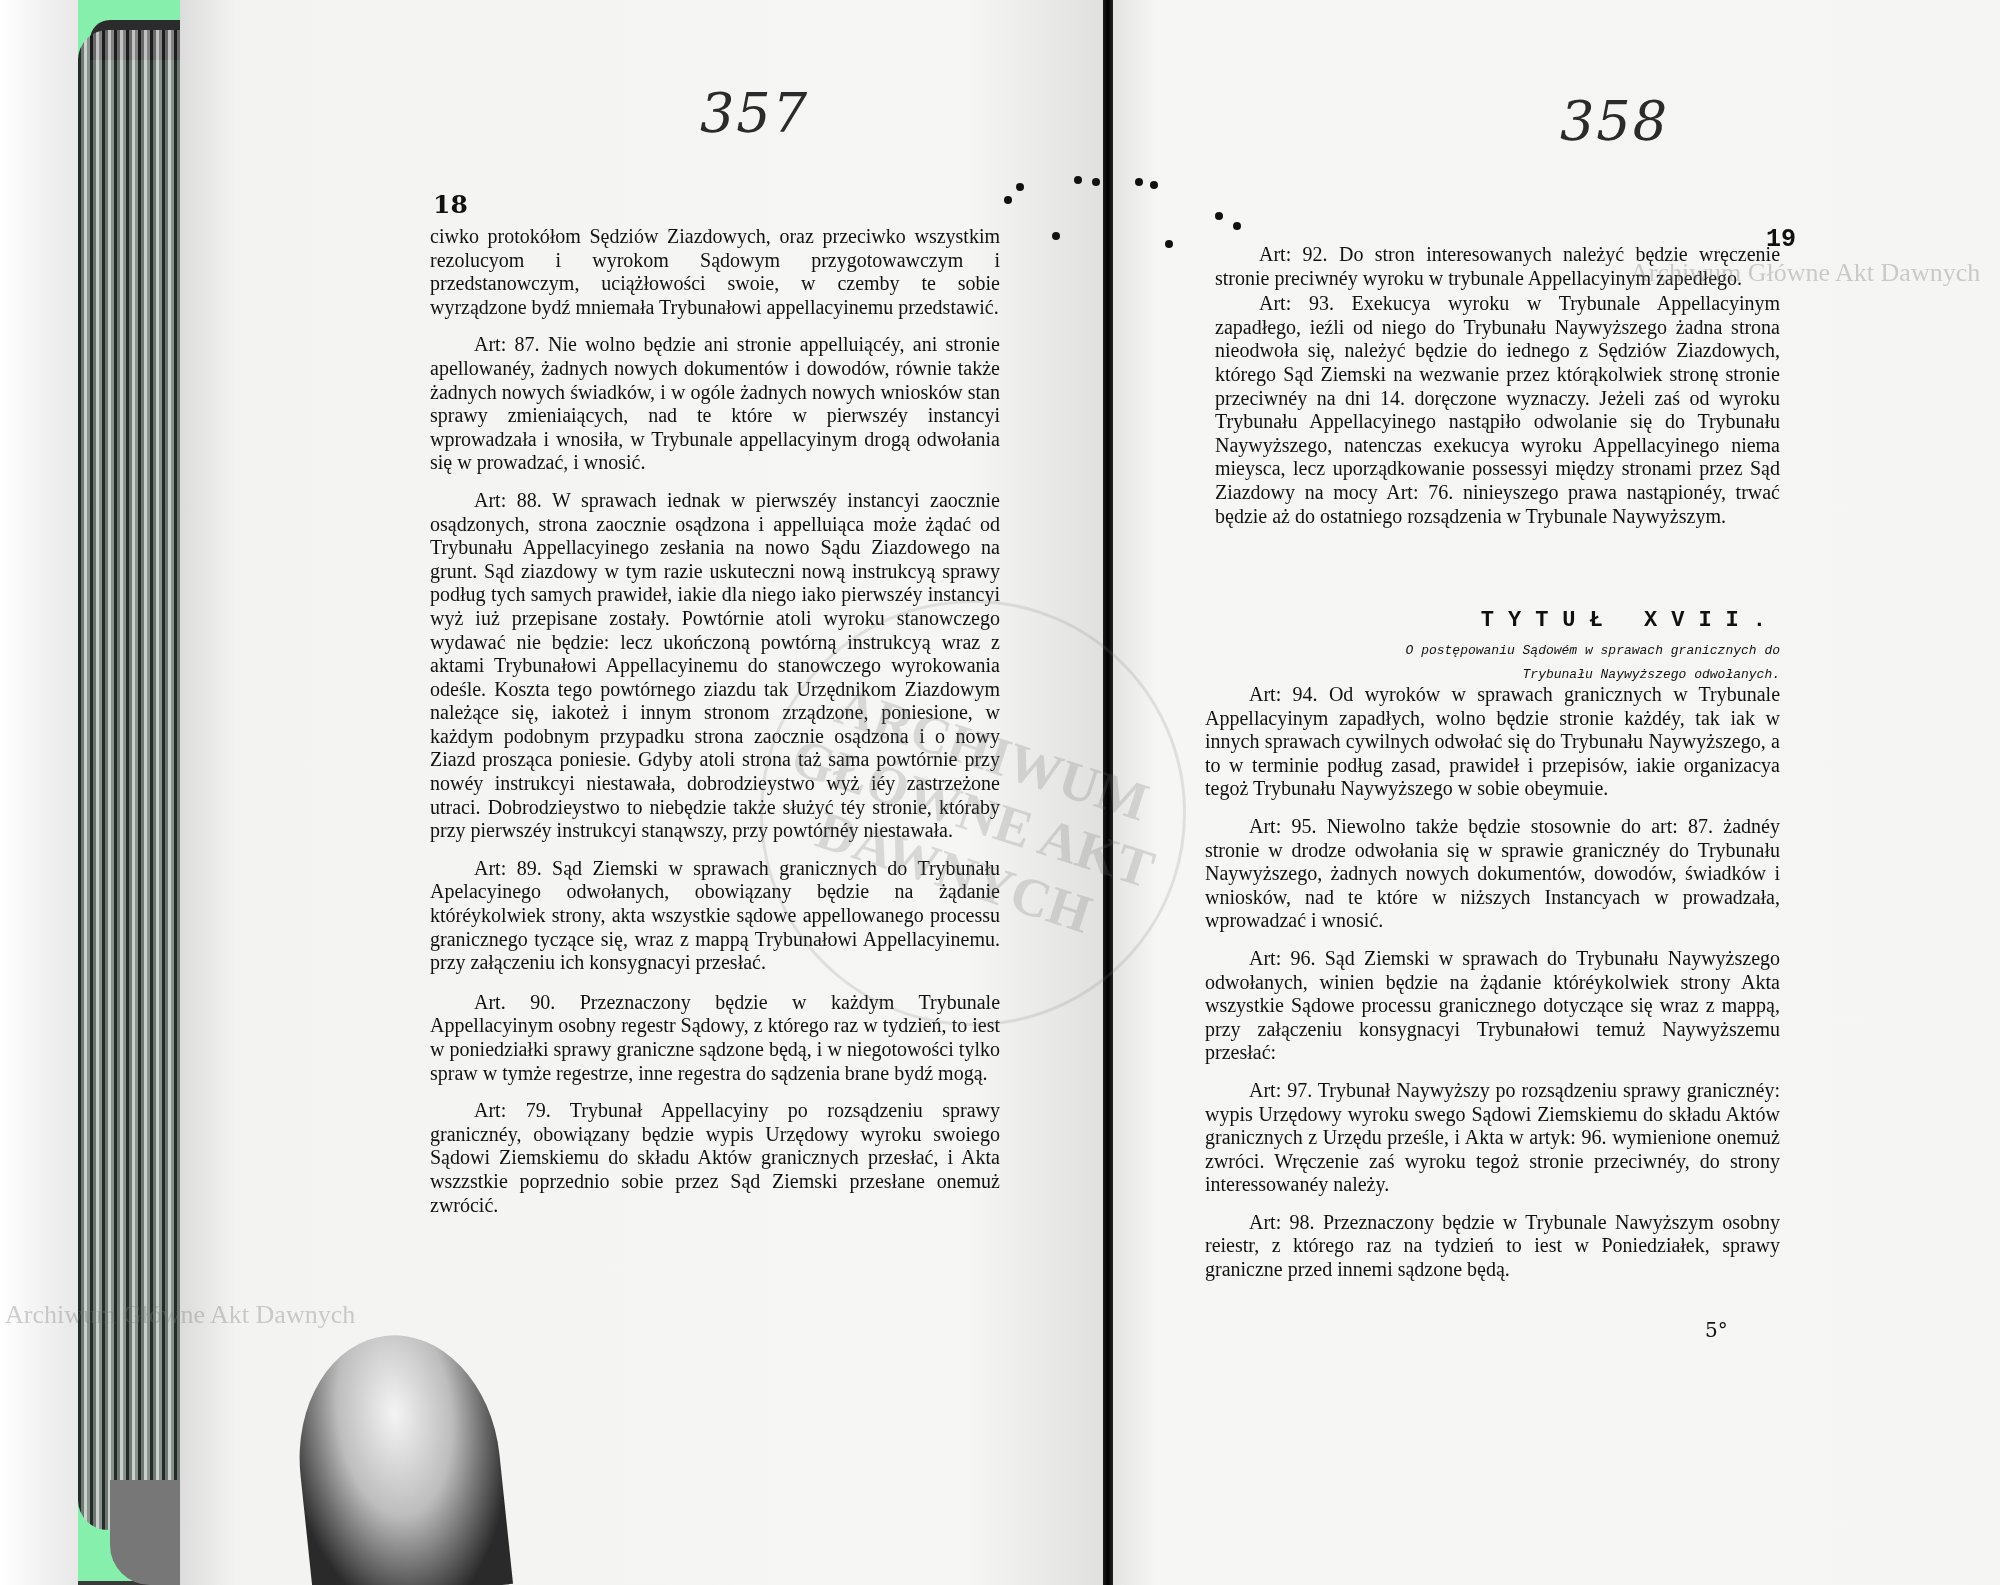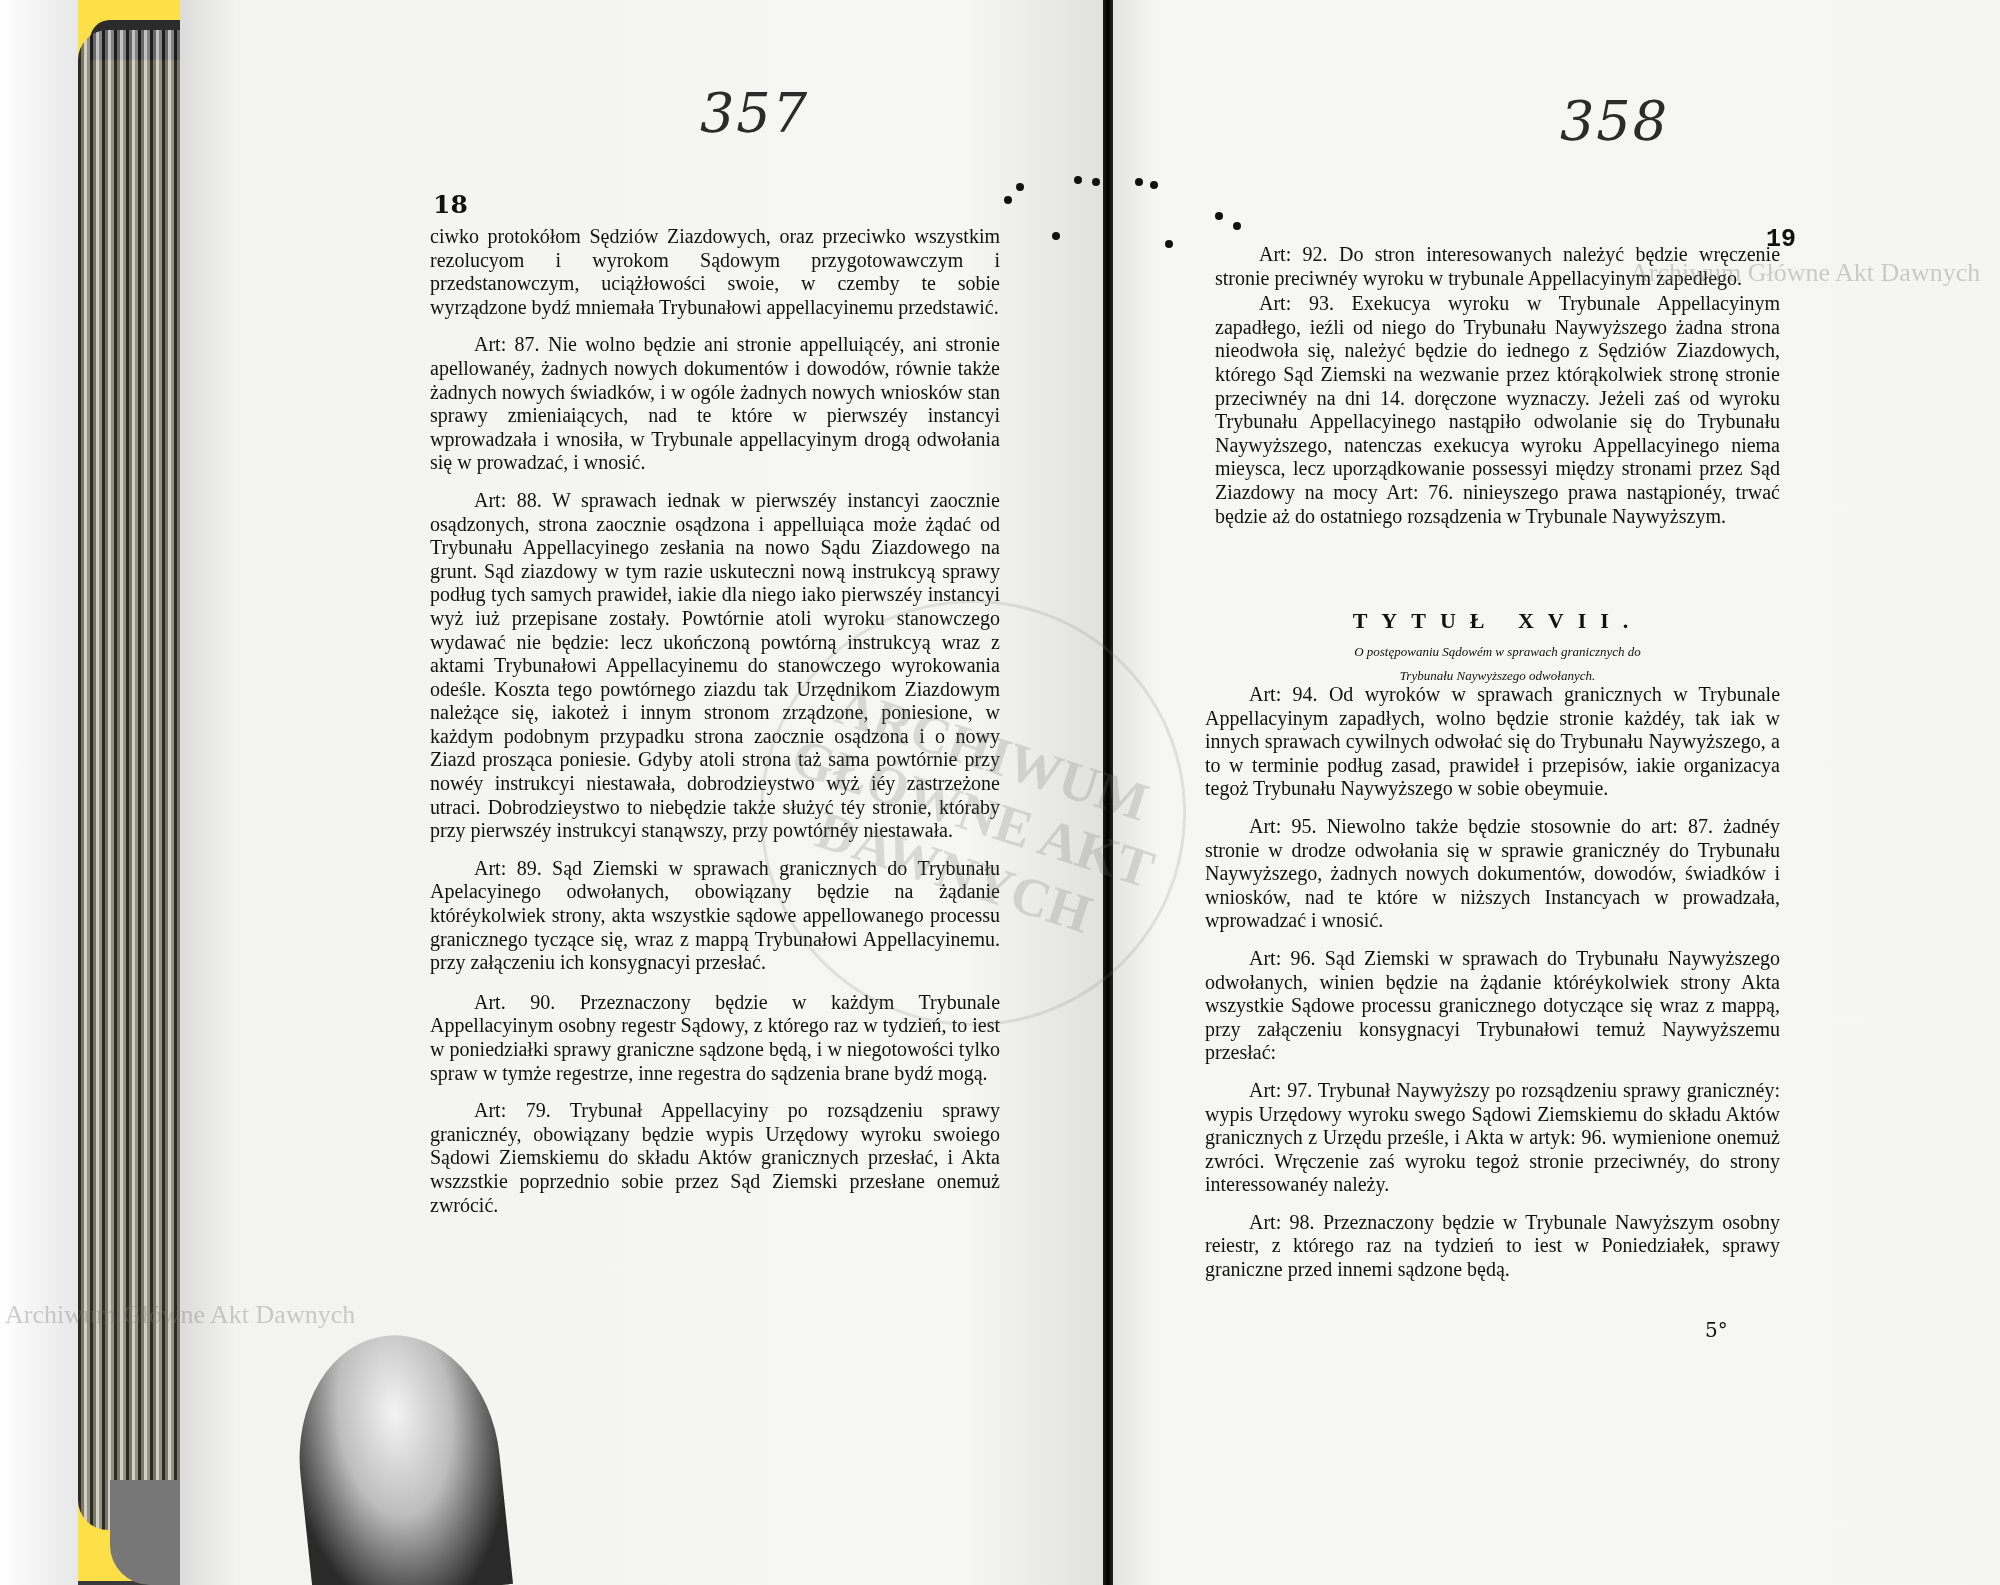--- a/index.html
+++ b/index.html
@@ -3,21 +3,21 @@
 <meta charset="utf-8">
 <style>
   html, body { margin:0; padding:0; }
   body {
     width:2000px; height:1585px; position:relative; overflow:hidden;
     background:#3a3a3a;
     font-family:"DejaVu Serif", serif;
   }
   .scan {
     position:absolute; left:0; top:0; width:2000px; height:1581px;
-    background:#fde047;
+    background:#86efac;
   }
   
   .edge-left {
     position:absolute; left:0; top:0; width:78px; height:1585px;
     background:linear-gradient(to right,#ffffff 0,#f5f5f5 40%,#e8e8e8 100%);
   }
   
   .fore-edge {
     position:absolute; left:78px; top:30px; width:120px; height:1500px;
     background:repeating-linear-gradient(to right,#1a1a1a 0 3px,#6d6d6d 3px 6px,#cfcfcf 6px 9px,#8a8a8a 9px 12px);
@@ -57,21 +57,21 @@
   .page-num {
     position:absolute; font-size:25px; font-weight:bold; color:#111;
   }
   .text-block {
     position:absolute; font-family:"Liberation Serif", serif; font-size:20px;
     line-height:23.6px; color:#111; text-align:justify;
   }
   .text-block p { margin:0 0 14px 0; text-indent:0; }
   .text-block p.art { text-indent:44px; }
   .art-label { font-weight:normal; }
-  .title-block { position:absolute; text-align:center; color:#111; font-family:Liberation Serif, serif; }
+  .title-block { position:absolute; text-align:right; color:#111; font-family:Liberation Mono, monospace; }
   .title-main { font-size:22px; letter-spacing:14px; font-weight:bold; }
   .title-sub { font-size:13px; font-style:italic; line-height:24px; margin-top:6px; }
   .watermark {
     position:absolute; font-family:"Liberation Serif", serif; color:rgba(120,120,120,0.35);
     font-size:26px; white-space:nowrap;
   }
   .stamp {
     position:absolute; left:760px; top:600px; width:420px; height:420px;
     border-radius:50%; border:3px solid rgba(120,120,120,0.18);
     display:flex; align-items:center; justify-content:center;

